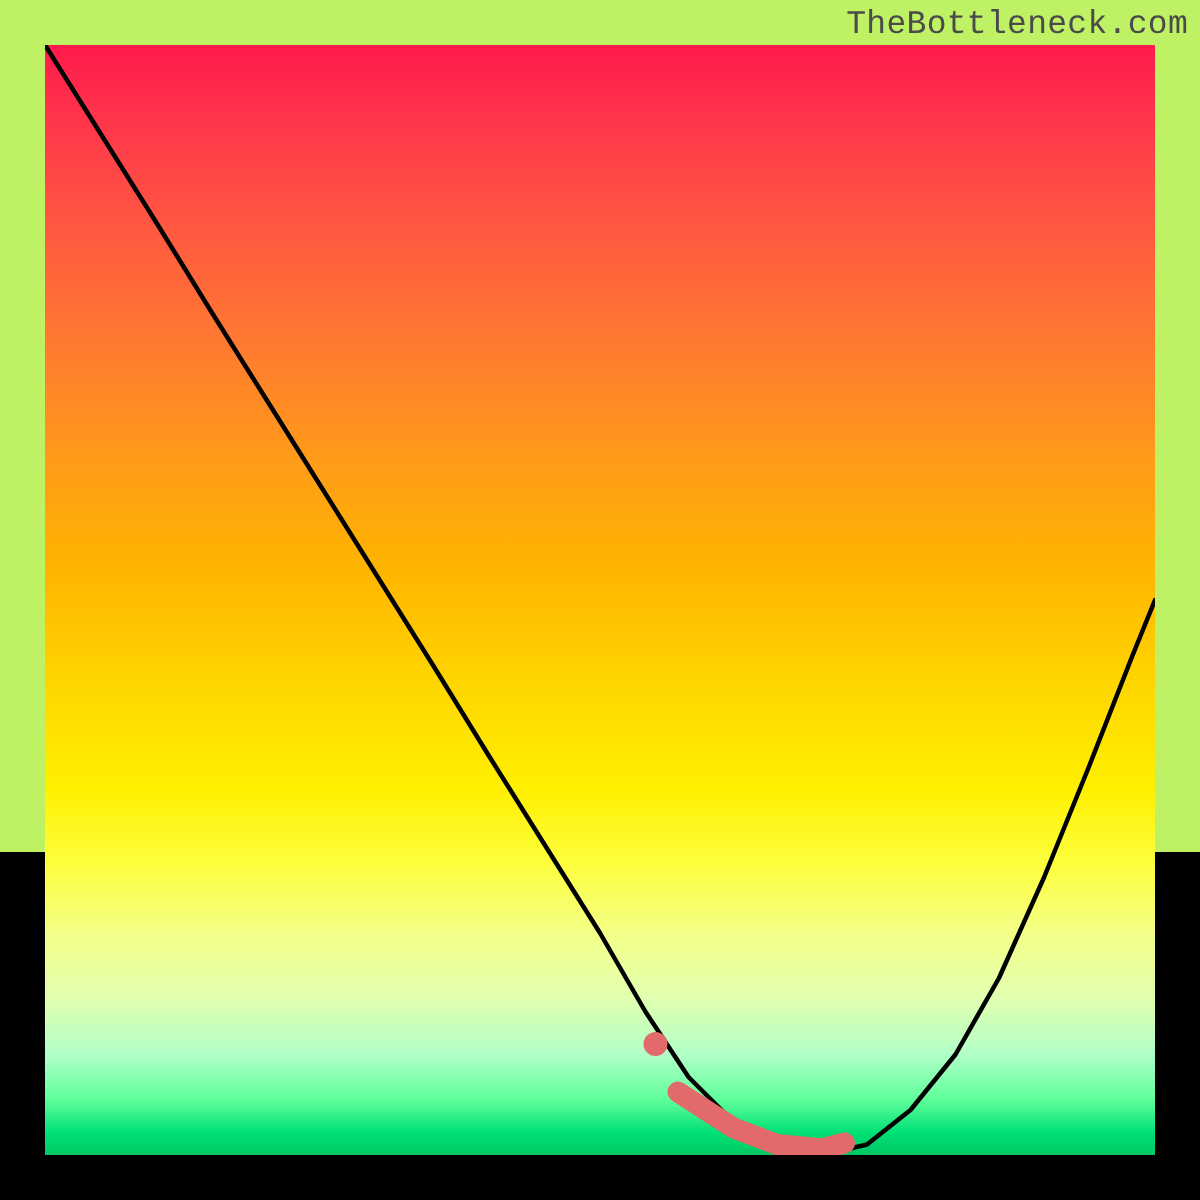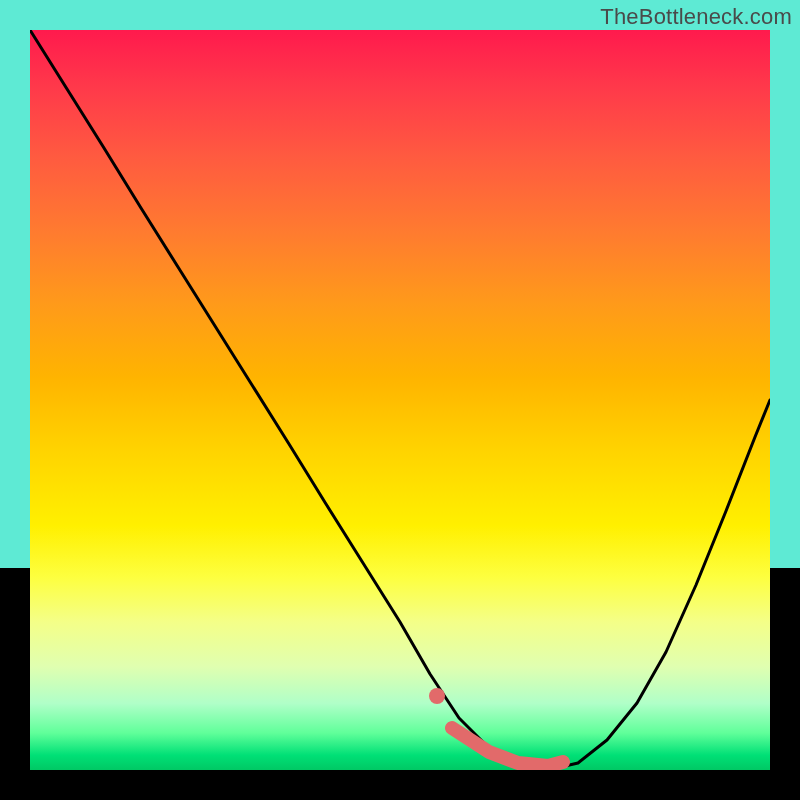--- a/index.html
+++ b/index.html
@@ -8,21 +8,22 @@
     width: 800px;
     height: 800px;
     overflow: hidden;
     background: #000;
     font-family: Arial, Helvetica, sans-serif;
   }
   .frame {
     position: relative;
     width: 800px;
     height: 568px;
-    background: #5eead4;
+    background: #bef264;
+    font-family: Liberation Mono, monospace;
   }
   .plot {
     position: absolute;
     left: 30px;
     top: 30px;
     width: 740px;
     height: 740px;
     background: linear-gradient(to bottom,
       #ff1a4d 0%,
       #ff3a4a 8%,

